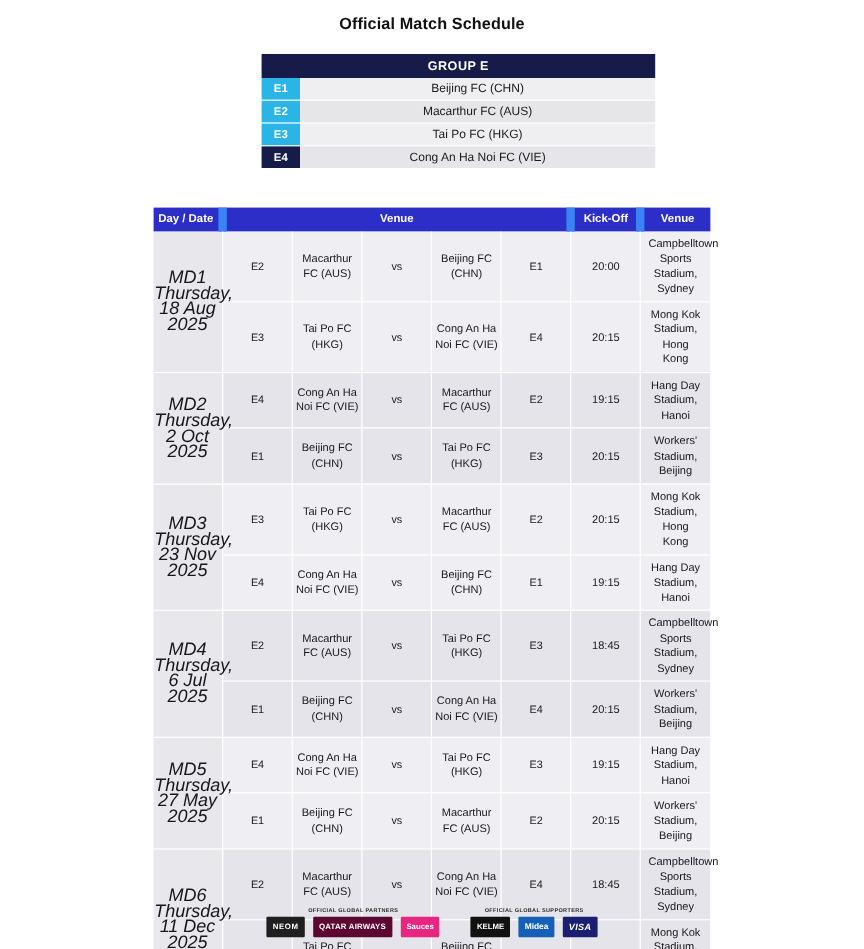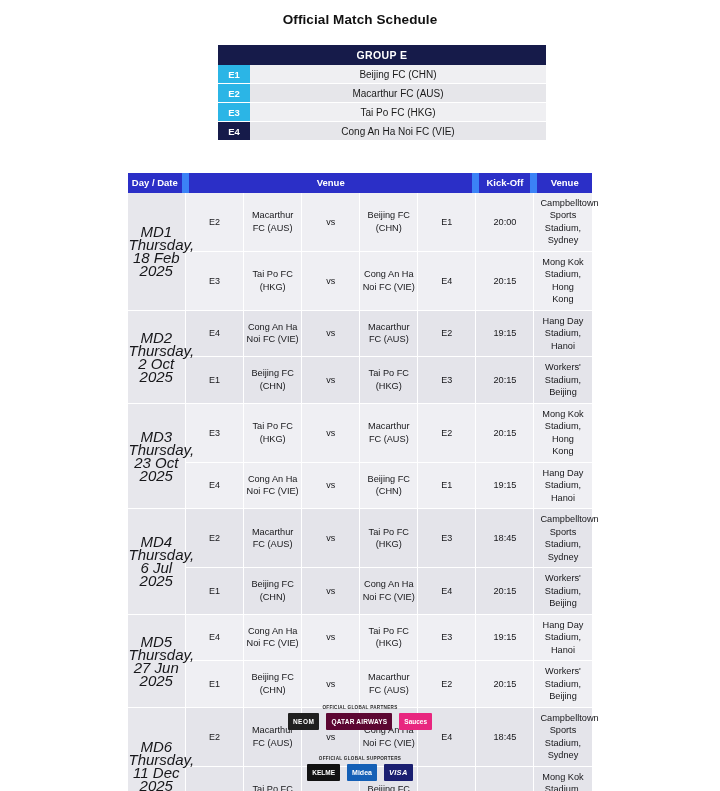--- a/index.html
+++ b/index.html
@@ -149,23 +149,22 @@
   tr.md-a td.daydate, tr.md-b td.daydate { background: #e7e7ec; }
 
   
   .footer {
     position: absolute;
     left: 0;
     bottom: 10px;
     width: 720px;
     display: flex;
     justify-content: center;
-    align-items: center;
+    align-items: flex-start;
     gap: 26px;
-    flex-direction: column;
   }
   .partner-col {
     display: flex;
     flex-direction: column;
     align-items: center;
   }
   .partner-caption {
     font-size: 4.6px;
     font-weight: bold;
     letter-spacing: 0.3px;
@@ -235,21 +234,21 @@
           <th>Kick-Off</th>
           <th>Venue</th>
         </tr>
       </thead>
       <tbody>
 
         <tr class="md-a">
           <td class="daydate" rowspan="2">
             <div>MD1</div>
             <div>Thursday,</div>
-            <div>18 Feb 2025</div>
+            <div>18 Aug 2025</div>
           </td>
           <td class="code">E2</td>
           <td class="team">Macarthur FC (AUS)</td>
           <td class="vs">vs</td>
           <td class="team">Beijing FC (CHN)</td>
           <td class="code">E1</td>
           <td class="kick">20:00</td>
           <td class="venue">Campbelltown Sports Stadium, Sydney</td>
         </tr>
         <tr class="md-a">
@@ -283,21 +282,21 @@
           <td class="team">Tai Po FC (HKG)</td>
           <td class="code">E3</td>
           <td class="kick">20:15</td>
           <td class="venue">Workers' Stadium, Beijing</td>
         </tr>
 
         <tr class="md-a">
           <td class="daydate" rowspan="2">
             <div>MD3</div>
             <div>Thursday,</div>
-            <div>23 Oct 2025</div>
+            <div>23 Nov 2025</div>
           </td>
           <td class="code">E3</td>
           <td class="team">Tai Po FC (HKG)</td>
           <td class="vs">vs</td>
           <td class="team">Macarthur FC (AUS)</td>
           <td class="code">E2</td>
           <td class="kick">20:15</td>
           <td class="venue">Mong Kok Stadium, Hong Kong</td>
         </tr>
         <tr class="md-a">
@@ -331,21 +330,21 @@
           <td class="team">Cong An Ha Noi FC (VIE)</td>
           <td class="code">E4</td>
           <td class="kick">20:15</td>
           <td class="venue">Workers' Stadium, Beijing</td>
         </tr>
 
         <tr class="md-a">
           <td class="daydate" rowspan="2">
             <div>MD5</div>
             <div>Thursday,</div>
-            <div>27 Jun 2025</div>
+            <div>27 May 2025</div>
           </td>
           <td class="code">E4</td>
           <td class="team">Cong An Ha Noi FC (VIE)</td>
           <td class="vs">vs</td>
           <td class="team">Tai Po FC (HKG)</td>
           <td class="code">E3</td>
           <td class="kick">19:15</td>
           <td class="venue">Hang Day Stadium, Hanoi</td>
         </tr>
         <tr class="md-a">

